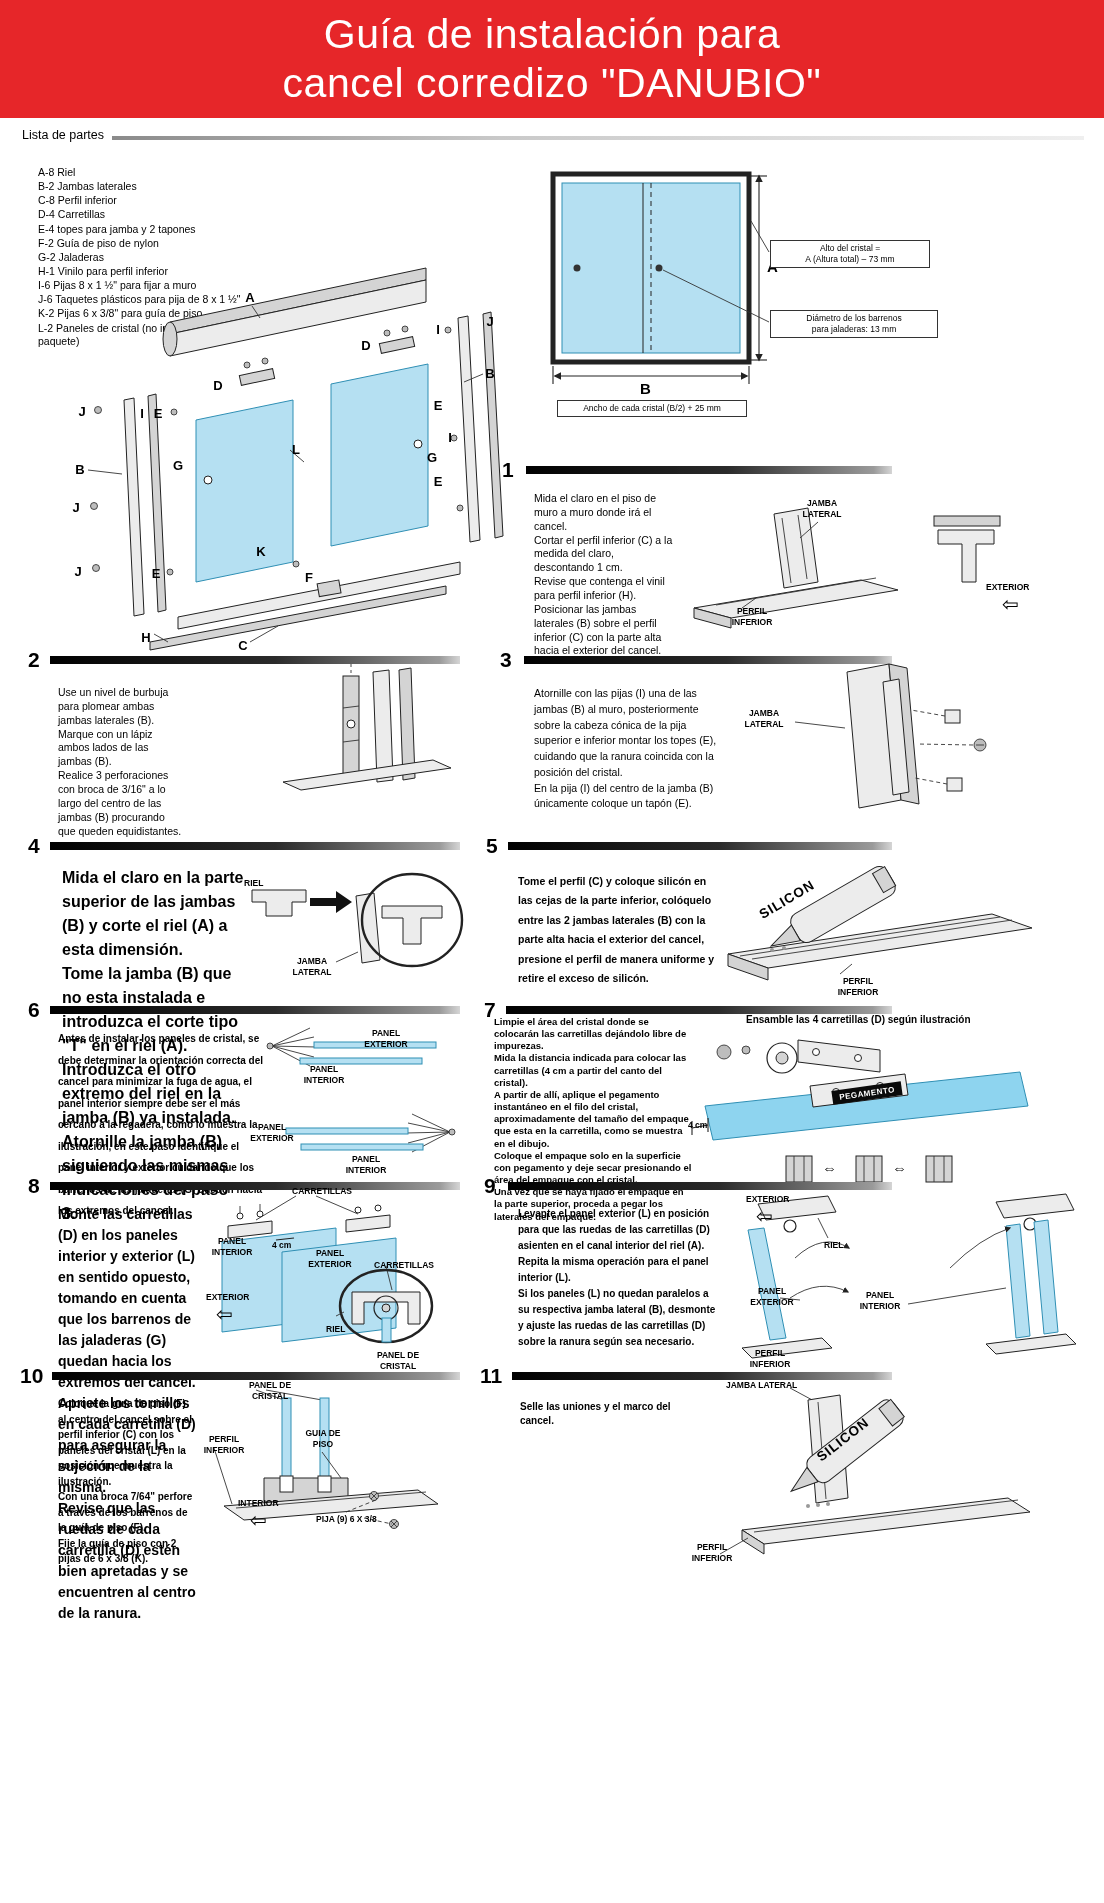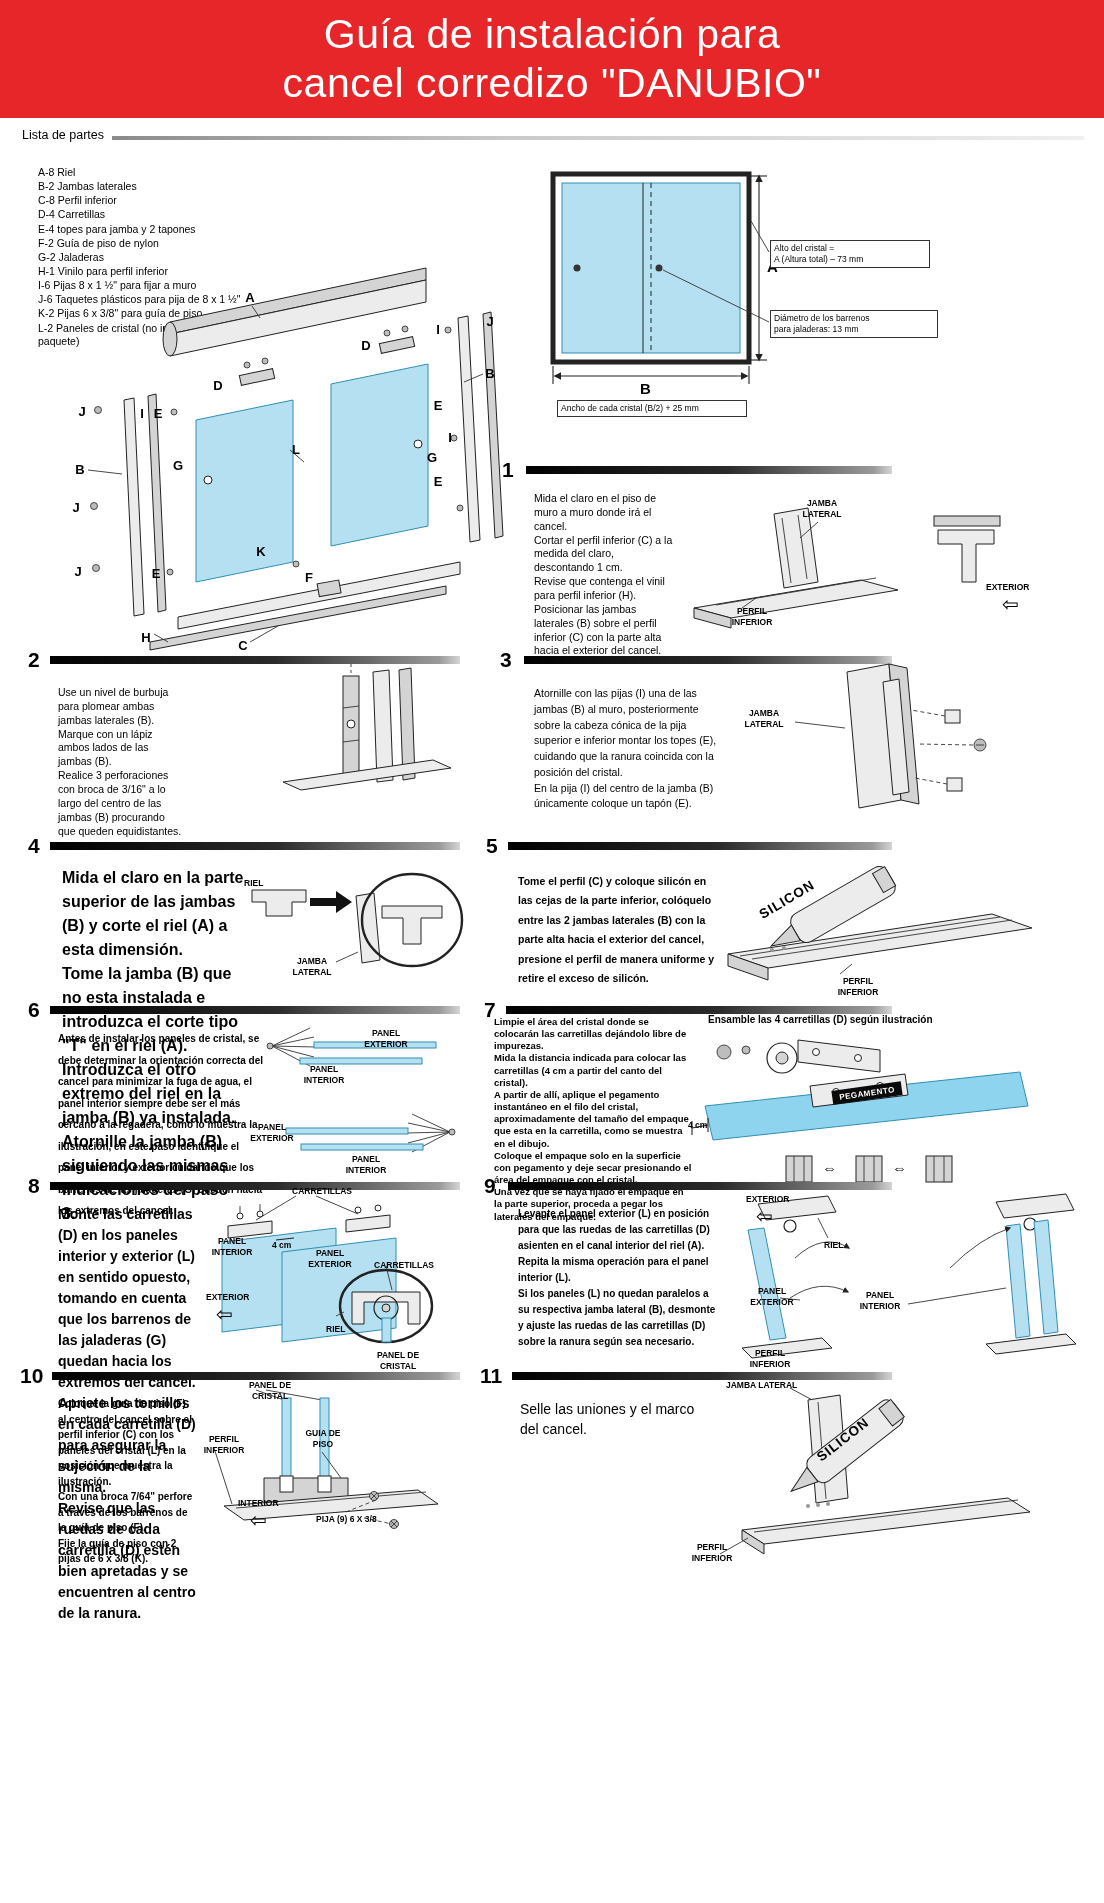--- a/index.html
+++ b/index.html
@@ -17,31 +17,31 @@
   .bar{position:absolute;height:8px;background:linear-gradient(to right,#000,#2b2b2b 55%,#9a9a9a 95%,#d5d5d5)}
   .st{position:absolute;white-space:pre-line;font-size:10.5px;line-height:1.32}
   .st-3{line-height:1.5}
   .st-4{font-weight:bold;font-size:16px;line-height:1.5}
   .st-5{font-weight:bold;font-size:10.5px;line-height:1.85}
   .st-6{font-weight:bold;font-size:10px;line-height:2.15}
   .st-7{font-weight:bold;font-size:9.5px;line-height:1.28}
   .st-8{font-weight:bold;font-size:14px;line-height:1.5}
   .st-9{font-weight:bold;font-size:10px;line-height:1.6}
   .st-10{font-weight:bold;font-size:10px;line-height:1.55}
-  .st-11{font-weight:normal;font-size:14px;line-height:1.4}
+  .st-11{font-weight:bold;font-size:10px;line-height:1.4}
   .dlabel{position:absolute;font-size:8.5px;font-weight:bold;line-height:1.25;text-align:center}
   .nw{white-space:nowrap}
   .arrow{position:absolute;font-size:20px;line-height:1}
   .arrow.sm{font-size:15px}
   .tag{position:absolute;background:#0a0a0a;color:#fff;font-size:8px;font-weight:bold;
        padding:2.5px 7px;transform:rotate(-8deg);letter-spacing:.5px}
   .rot{position:absolute;font-size:13.5px;font-weight:bold;letter-spacing:1px;transform:rotate(-31deg)}
   .rot.r38{transform:rotate(-38deg)}
   .callout{position:absolute;border:1px solid #333;background:#fff;font-size:8.5px;line-height:1.3;
-           padding:2px 3px}
+           text-align:center;padding:2px 3px}
   .lt-big{position:absolute;font-size:15px;font-weight:bold}
   .heading7{position:absolute;font-size:10px;font-weight:bold}
   svg{position:absolute;overflow:visible}
   svg text.lt{font:bold 13px "Liberation Sans",sans-serif;fill:#000;text-anchor:middle}
   .metal{fill:#ececec;stroke:#222;stroke-width:1}
   .metal2{fill:#d4d4d4;stroke:#222;stroke-width:1}
   .glass{fill:#b5e0f2;stroke:#2f8fb4;stroke-width:1}
   .glass2{fill:#8ed4ef;stroke:#2f8fb4;stroke-width:1}
   .ln{fill:none;stroke:#222;stroke-width:1.2}
   .lnthick{fill:none;stroke:#222;stroke-width:2.4}
@@ -305,21 +305,21 @@
   <div class="dlabel" style="left:246px;top:1122px;width:52px">PANEL EXTERIOR</div>
   <div class="dlabel" style="left:340px;top:1154px;width:52px">PANEL INTERIOR</div>
 
   <div class="num" style="left:484px;top:998px">7</div>
   <div class="bar" style="left:506px;top:1006px;width:386px"></div>
   <div class="st st-7" style="left:494px;top:1016px;width:200px">Limpie el área del cristal donde se colocarán las carretillas dejándolo libre de impurezas.
 Mida la distancia indicada para colocar las carretillas (4 cm a partir del canto del cristal).
 A partir de allí, aplique el pegamento instantáneo en el filo del cristal, aproximadamente del tamaño del empaque que esta en la carretilla, como se muestra en el dibujo.
 Coloque el empaque solo en la superficie con pegamento y deje secar presionando el área del empaque con el cristal.
 Una vez que se haya fijado el empaque en la parte superior, proceda a pegar los laterales del empaque.</div>
-  <div class="heading7" style="left:708px;top:1014px;width:340px">Ensamble las 4 carretillas (D) según ilustración</div>
+  <div class="heading7" style="left:746px;top:1014px;width:340px">Ensamble las 4 carretillas (D) según ilustración</div>
   <svg style="left:690px;top:1028px" width="404" height="162" viewBox="0 0 404 162">
     <circle cx="34" cy="24" r="7" class="screw"></circle>
       <circle cx="56" cy="22" r="4" class="screw"></circle>
     <circle cx="92" cy="30" r="15" class="ln"></circle>
       <circle cx="92" cy="30" r="6" class="metal2"></circle>
     <polygon points="108,12 190,22 190,44 108,34" class="metal"></polygon>
     <circle cx="126" cy="24" r="3.5" class="hole"></circle>
       <circle cx="168" cy="30" r="3.5" class="hole"></circle>
     <polygon points="15,78 330,44 338,78 23,112" class="glass2"></polygon>
     <polygon points="120,58 215,46 218,67 123,79" class="metal"></polygon>

